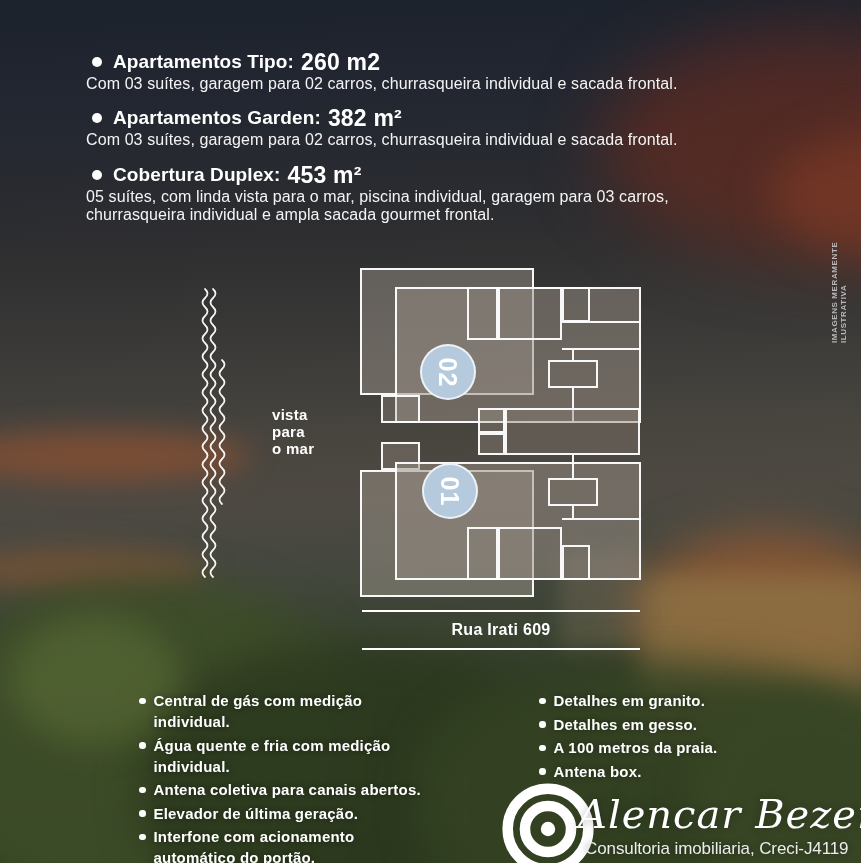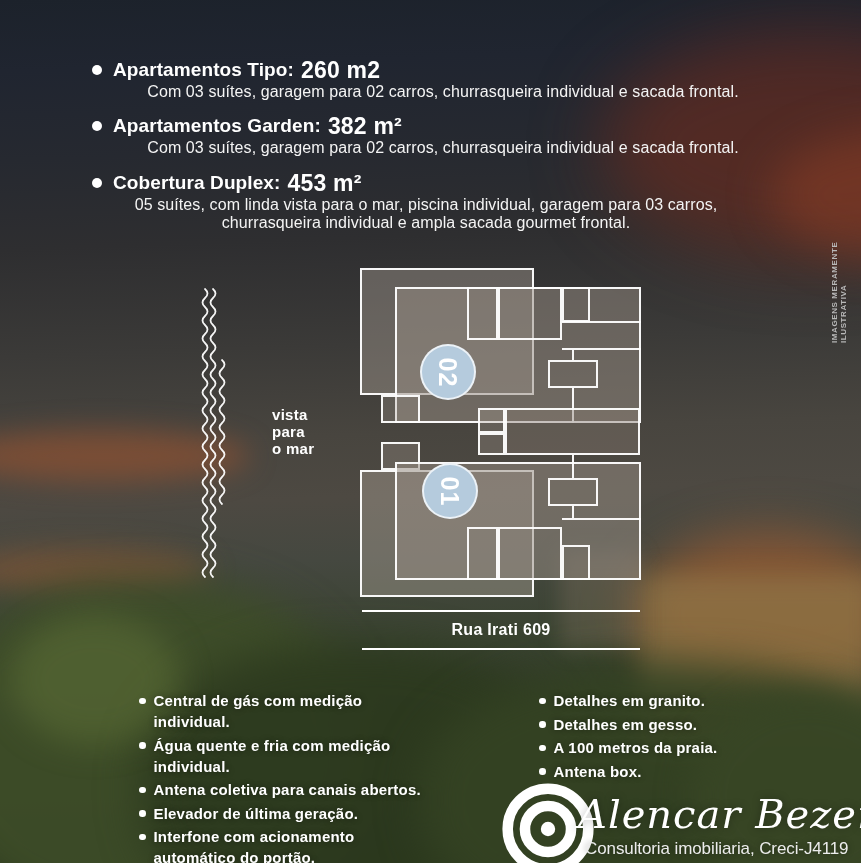--- a/index.html
+++ b/index.html
@@ -8,25 +8,25 @@
     font-family:"Liberation Sans","DejaVu Sans",sans-serif;color:#fff;
     background:linear-gradient(178deg,
       #1c222b 0%, #202530 8%, #262930 18%, #2e2e30 28%, #3b3a38 40%,
       #48453f 50%, #4d4942 57%, #454840 64%, #3a4331 73%, #2d3823 82%,
       #242f1c 92%, #1e2816 100%);
   }
   
   .blob{position:absolute;border-radius:50%;pointer-events:none;}
   
   .sec{position:absolute;left:0;width:800px;}
-  .sec-head{margin-left:92px;display:flex;align-items:center;line-height:20px;margin-top:8px;}
+  .sec-head{margin-left:92px;display:flex;align-items:center;line-height:20px;}
   .sec-dot{width:10px;height:10px;border-radius:50%;background:#fff;margin-right:11px;flex:0 0 auto;}
   .sec-title{font-size:19px;font-weight:700;letter-spacing:.1px;}
   .sec-area{font-size:23px;font-weight:700;margin-left:7px;letter-spacing:.2px;}
-  .sec-body{margin:3px 0 0 86px;font-size:16px;font-weight:400;line-height:17.5px;letter-spacing:.1px;color:#f4f4f4;text-align:center;}
+  .sec-body{margin:3px 0 0 86px;font-size:16px;font-weight:400;line-height:17.5px;letter-spacing:.1px;color:#f4f4f4;}
   
   .disclaimer{
     position:absolute;right:13px;top:213px;height:130px;
     writing-mode:vertical-rl;transform:rotate(180deg);
     font-size:8px;letter-spacing:.6px;color:#b9b9b9;font-weight:600;
   }
   
   .waves{position:absolute;left:198px;top:286px;}
   .seaview{position:absolute;left:272px;top:406px;font-size:15px;font-weight:700;line-height:17px;letter-spacing:.3px;}
   

